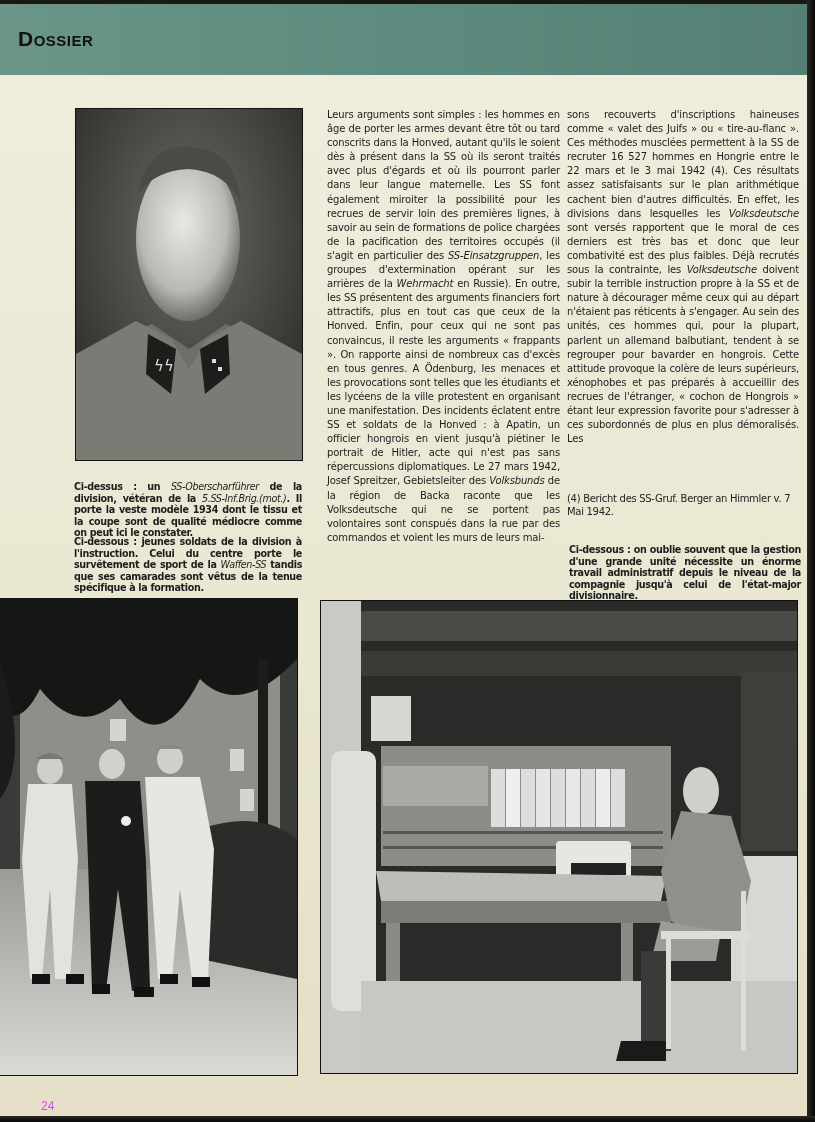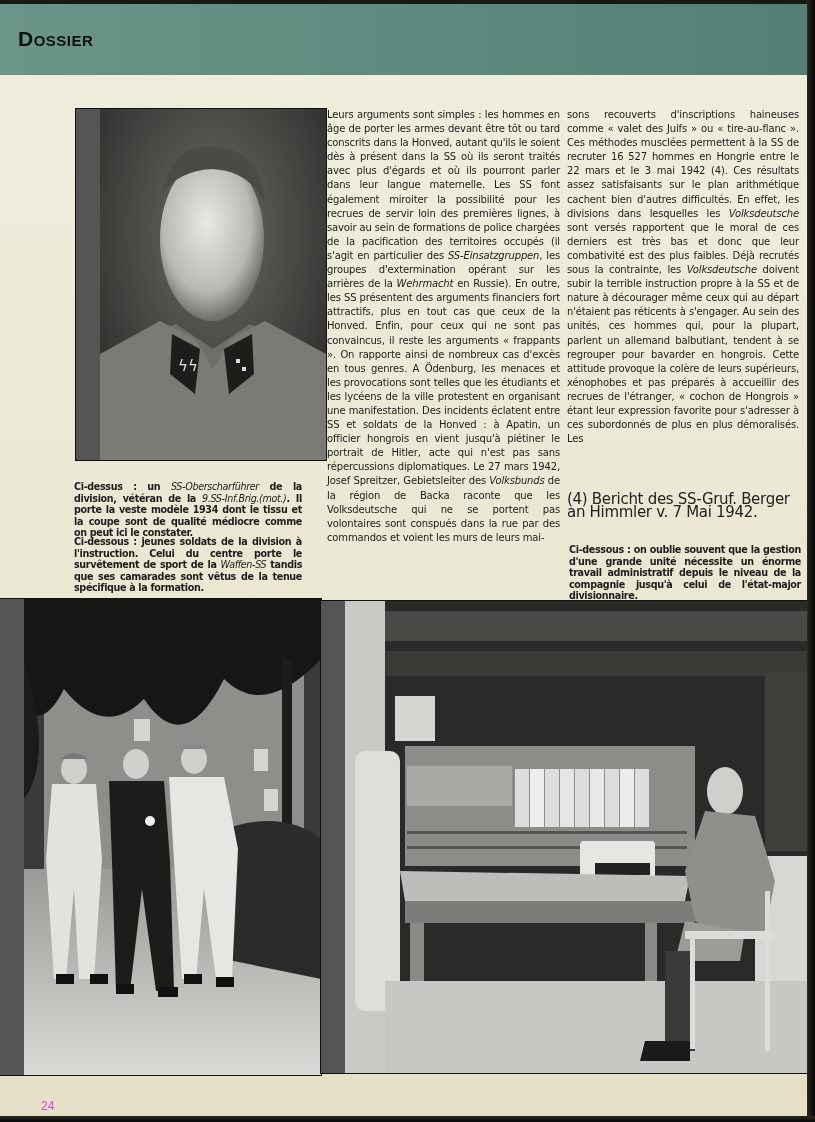--- a/index.html
+++ b/index.html
@@ -40,34 +40,34 @@
     color: #1c1c1c; text-align: justify; hyphens: manual;
     letter-spacing: -0.15px;
   }
   .col-mid { left: 327px; }
   .col-right { left: 567px; width: 232px; }
   .col p { margin: 0; }
   .col em { font-style: italic; }
 
   .footnote {
     position: absolute; left: 567px; top: 493px; width: 232px;
-    font-size: 15px; line-height: 12.5px; color: #222; letter-spacing: -0.3px;
+    font-size: 10px; line-height: 12.5px; color: #222; letter-spacing: -0.3px;
   }
   .caption {
     font-family: "DejaVu Sans", sans-serif; font-weight: bold;
     font-size: 9.6px; line-height: 11.6px; color: #1d1d1d; letter-spacing: -0.35px;
     text-align: justify;
   }
   .caption em { font-weight: normal; }
   .cap1 { position: absolute; left: 74px; top: 481px; width: 228px; }
   .cap2 { position: absolute; left: 74px; top: 536px; width: 228px; }
   .cap3 { position: absolute; left: 569px; top: 544px; width: 232px; }
 
   .photo {
-    position: absolute; border: 1px solid #111; overflow: hidden; background: #555; padding-left: 24px;
+    position: absolute; border: 1px solid #111; overflow: hidden; background: #555;
   }
   .photo svg { display: block; width: 100%; height: 100%; }
   .photo-portrait { left: 75px; top: 108px; width: 226px; height: 351px; }
   .photo-recruits { left: 0; top: 598px; width: 297px; height: 476px; border-left: none; }
   .photo-office { left: 320px; top: 600px; width: 476px; height: 472px; }
 
   .page-number {
     position: absolute; left: 41px; top: 1099px;
     font-family: Liberation Sans, sans-serif; font-size: 12px; color: #d946ef;
   }
@@ -100,21 +100,21 @@
     <ellipse cx="112" cy="130" rx="52" ry="82" fill="url(#face)"></ellipse>
     <path d="M62 85 Q70 35 115 38 Q160 40 165 95 Q150 62 112 60 Q78 62 62 85 Z" fill="#4a4a46"></path>
     <path d="M72 225 L100 240 L95 285 L70 265 Z" fill="#1d1d1c"></path>
     <path d="M152 225 L124 240 L129 285 L154 265 Z" fill="#1d1d1c"></path>
     <text x="78" y="262" font-size="15" fill="#ddd" font-family="DejaVu Sans, sans-serif">ϟϟ</text>
     <rect x="136" y="250" width="4" height="4" fill="#ddd"></rect>
     <rect x="142" y="258" width="4" height="4" fill="#ddd"></rect>
   </svg>
 </div>
 
-<div class="caption cap1"><span>Ci-dessus : un </span><em>SS-Oberscharführer</em><span> de la division, vétéran de la </span><em>9.SS-Inf.Brig.(mot.)</em><span>. Il porte la veste modèle 1934 dont le tissu et la coupe sont de qualité médiocre comme on peut ici le constater.</span></div>
+<div class="caption cap1"><span>Ci-dessus : un </span><em>SS-Oberscharführer</em><span> de la division, vétéran de la </span><em>5.SS-Inf.Brig.(mot.)</em><span>. Il porte la veste modèle 1934 dont le tissu et la coupe sont de qualité médiocre comme on peut ici le constater.</span></div>
 
 <div class="caption cap2"><span>Ci-dessous : jeunes soldats de la division à l'instruction. Celui du centre porte le survêtement de sport de la </span><em>Waffen-SS</em><span> tandis que ses camarades sont vêtus de la tenue spécifique à la formation.</span></div>
 
 <div class="col col-mid">
   <p><span>Leurs arguments sont simples : les hommes en âge de porter les armes devant être tôt ou tard conscrits dans la Honved, autant qu'ils le soient dès à présent dans la SS où ils seront traités avec plus d'égards et où ils pourront parler dans leur langue maternelle. Les SS font également miroiter la possibilité pour les recrues de servir loin des premières lignes, à savoir au sein de formations de police chargées de la pacification des territoires occupés (il s'agit en particulier des </span><em>SS-Einsatzgruppen</em><span>, les groupes d'extermination opérant sur les arrières de la </span><em>Wehrmacht</em><span> en Russie). En outre, les SS présentent des arguments financiers fort attractifs, plus en tout cas que ceux de la Honved. Enfin, pour ceux qui ne sont pas convaincus, il reste les arguments « frappants ». On rapporte ainsi de nombreux cas d'excès en tous genres. A Ödenburg, les menaces et les provocations sont telles que les étudiants et les lycéens de la ville protestent en organisant une manifestation. Des incidents éclatent entre SS et soldats de la Honved : à Apatin, un officier hongrois en vient jusqu'à piétiner le portrait de Hitler, acte qui n'est pas sans répercussions diplomatiques. Le 27 mars 1942, Josef Spreitzer, Gebietsleiter des </span><em>Volksbunds</em><span> de la région de Backa raconte que les Volksdeutsche qui ne se portent pas volontaires sont conspués dans la rue par des commandos et voient les murs de leurs mai-</span></p>
 </div>
 
 <div class="col col-right">
   <p><span>sons recouverts d'inscriptions haineuses comme « valet des Juifs » ou « tire-au-flanc ». Ces méthodes musclées permettent à la SS de recruter 16 527 hommes en Hongrie entre le 22 mars et le 3 mai 1942 (4). Ces résultats assez satisfaisants sur le plan arithmétique cachent bien d'autres difficultés. En effet, les divisions dans lesquelles les </span><em>Volksdeutsche</em><span> sont versés rapportent que le moral de ces derniers est très bas et donc que leur combativité est des plus faibles. Déjà recrutés sous la contrainte, les </span><em>Volksdeutsche</em><span> doivent subir la terrible instruction propre à la SS et de nature à décourager même ceux qui au départ n'étaient pas réticents à s'engager. Au sein des unités, ces hommes qui, pour la plupart, parlent un allemand balbutiant, tendent à se regrouper pour bavarder en hongrois. Cette attitude provoque la colère de leurs supérieurs, xénophobes et pas préparés à accueillir des recrues de l'étranger, « cochon de Hongrois » étant leur expression favorite pour s'adresser à ces subordonnés de plus en plus démoralisés. Les</span></p>
 </div>

